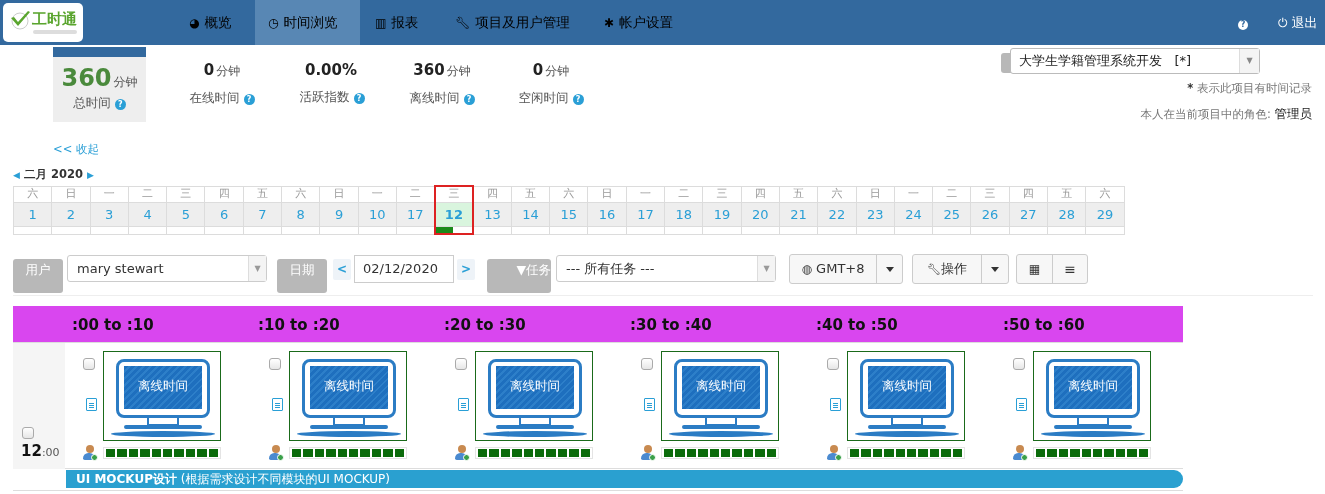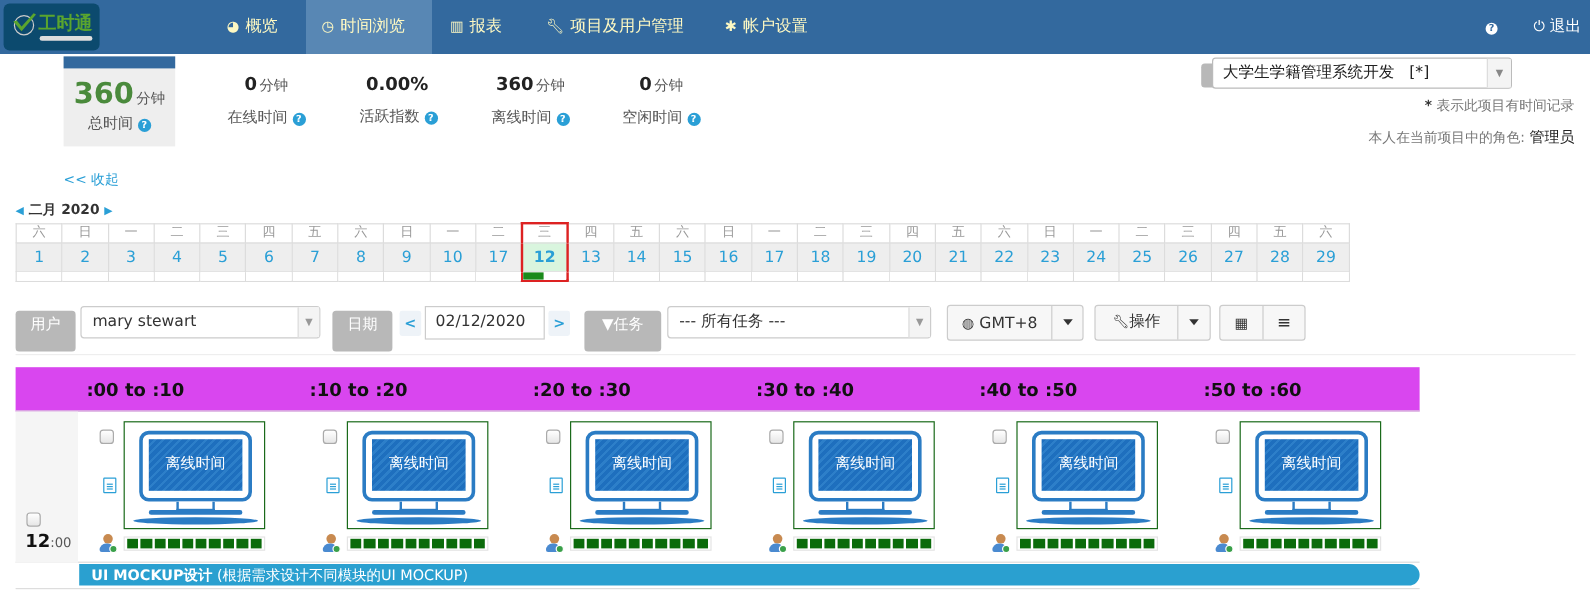--- a/index.html
+++ b/index.html
@@ -1,25 +1,25 @@
 <!DOCTYPE html>
 <html><head>
 <meta charset="utf-8">
 <style>
   * { box-sizing: border-box; margin: 0; padding: 0; }
   html, body { width: 1325px; height: 494px; overflow: hidden; background: #fff; }
   body { font-family: "DejaVu Sans", "Liberation Sans", sans-serif; font-size: 13px; color: #333; position: relative; }
 
   
   .navbar { position: absolute; left: 0; top: 0; width: 1325px; height: 45px; background: #33699e; }
-  .logo { position: absolute; left: 3px; top: 3px; width: 80px; height: 39px; background: #0c4a6e; border-radius: 5px; }
+  .logo { position: absolute; left: 3px; top: 3px; width: 80px; height: 39px; background: #ffffff; border-radius: 5px; }
   .logo .check { position: absolute; left: 6px; top: 6px; width: 22px; height: 22px; }
   .logo .name { position: absolute; left: 29px; top: 7px; font-size: 15px; font-weight: bold; color: #5aa52e; letter-spacing: 0px; }
   .logo .sub { position: absolute; left: 30px; top: 27px; width: 44px; height: 4px; background: #ddd; border-radius: 2px; }
-  .nav-item { position: absolute; top: 0; height: 45px; line-height: 45px; color: #fef9c3; font-size: 13.5px; padding: 0 13px; white-space: nowrap; }
+  .nav-item { position: absolute; top: 0; height: 45px; line-height: 45px; color: #000000; font-size: 13.5px; padding: 0 13px; white-space: nowrap; }
   .nav-item.active { background: #5887b4; }
   .nav-item .ic { display: inline-block; margin-right: 5px; font-size: 12px; }
   .nav-right { position: absolute; top: 0; height: 45px; line-height: 45px; color: #fff; font-size: 13px; white-space: nowrap; }
 
   
   .total-box { position: absolute; left: 53px; top: 47px; width: 93px; height: 75px; background: #eeeeee; }
   .total-box .topbar { height: 10px; background: #33699e; }
   .total-box .val { text-align: center; margin-top: 7px; color: #4a8a3c; font-size: 24px; font-weight: bold; }
   .total-box .val .unit { font-size: 12px; color: #555; font-weight: normal; margin-left: 2px; }
   .total-box .lbl { text-align: center; margin-top: 3px; color: #555; font-size: 12.5px; }
@@ -272,21 +272,21 @@
 
 <div class="tag" style="left:13px;width:50px;">用户</div>
 <div class="select" style="left:67px;width:200px;">
   <span>mary stewart</span>
   <span class="arr">▼</span>
 </div>
 <div class="tag" style="left:277px;width:50px;">日期</div>
 <div class="nav-arrow" style="left:333px;">&lt;</div>
 <div class="date-input">02/12/2020</div>
 <div class="nav-arrow" style="left:457px;">&gt;</div>
-<div class="tag" style="left:487px;width:64px;">
+<div class="tag" style="left:487px;width:64px;text-align:right;">
   <span>▼</span><span>任务</span>
 </div>
 <div class="select" style="left:556px;width:220px;">
   <span>--- 所有任务 ---</span>
   <span class="arr">▼</span>
 </div>
 
 <div class="btn" style="left:789px;width:114px;">
   <span class="seg" style="width:86px;"><span style="font-size:12px;">◍</span> <span>GMT+8</span></span><span class="seg" style="width:26px;"><span class="caret"></span></span>
 </div>

